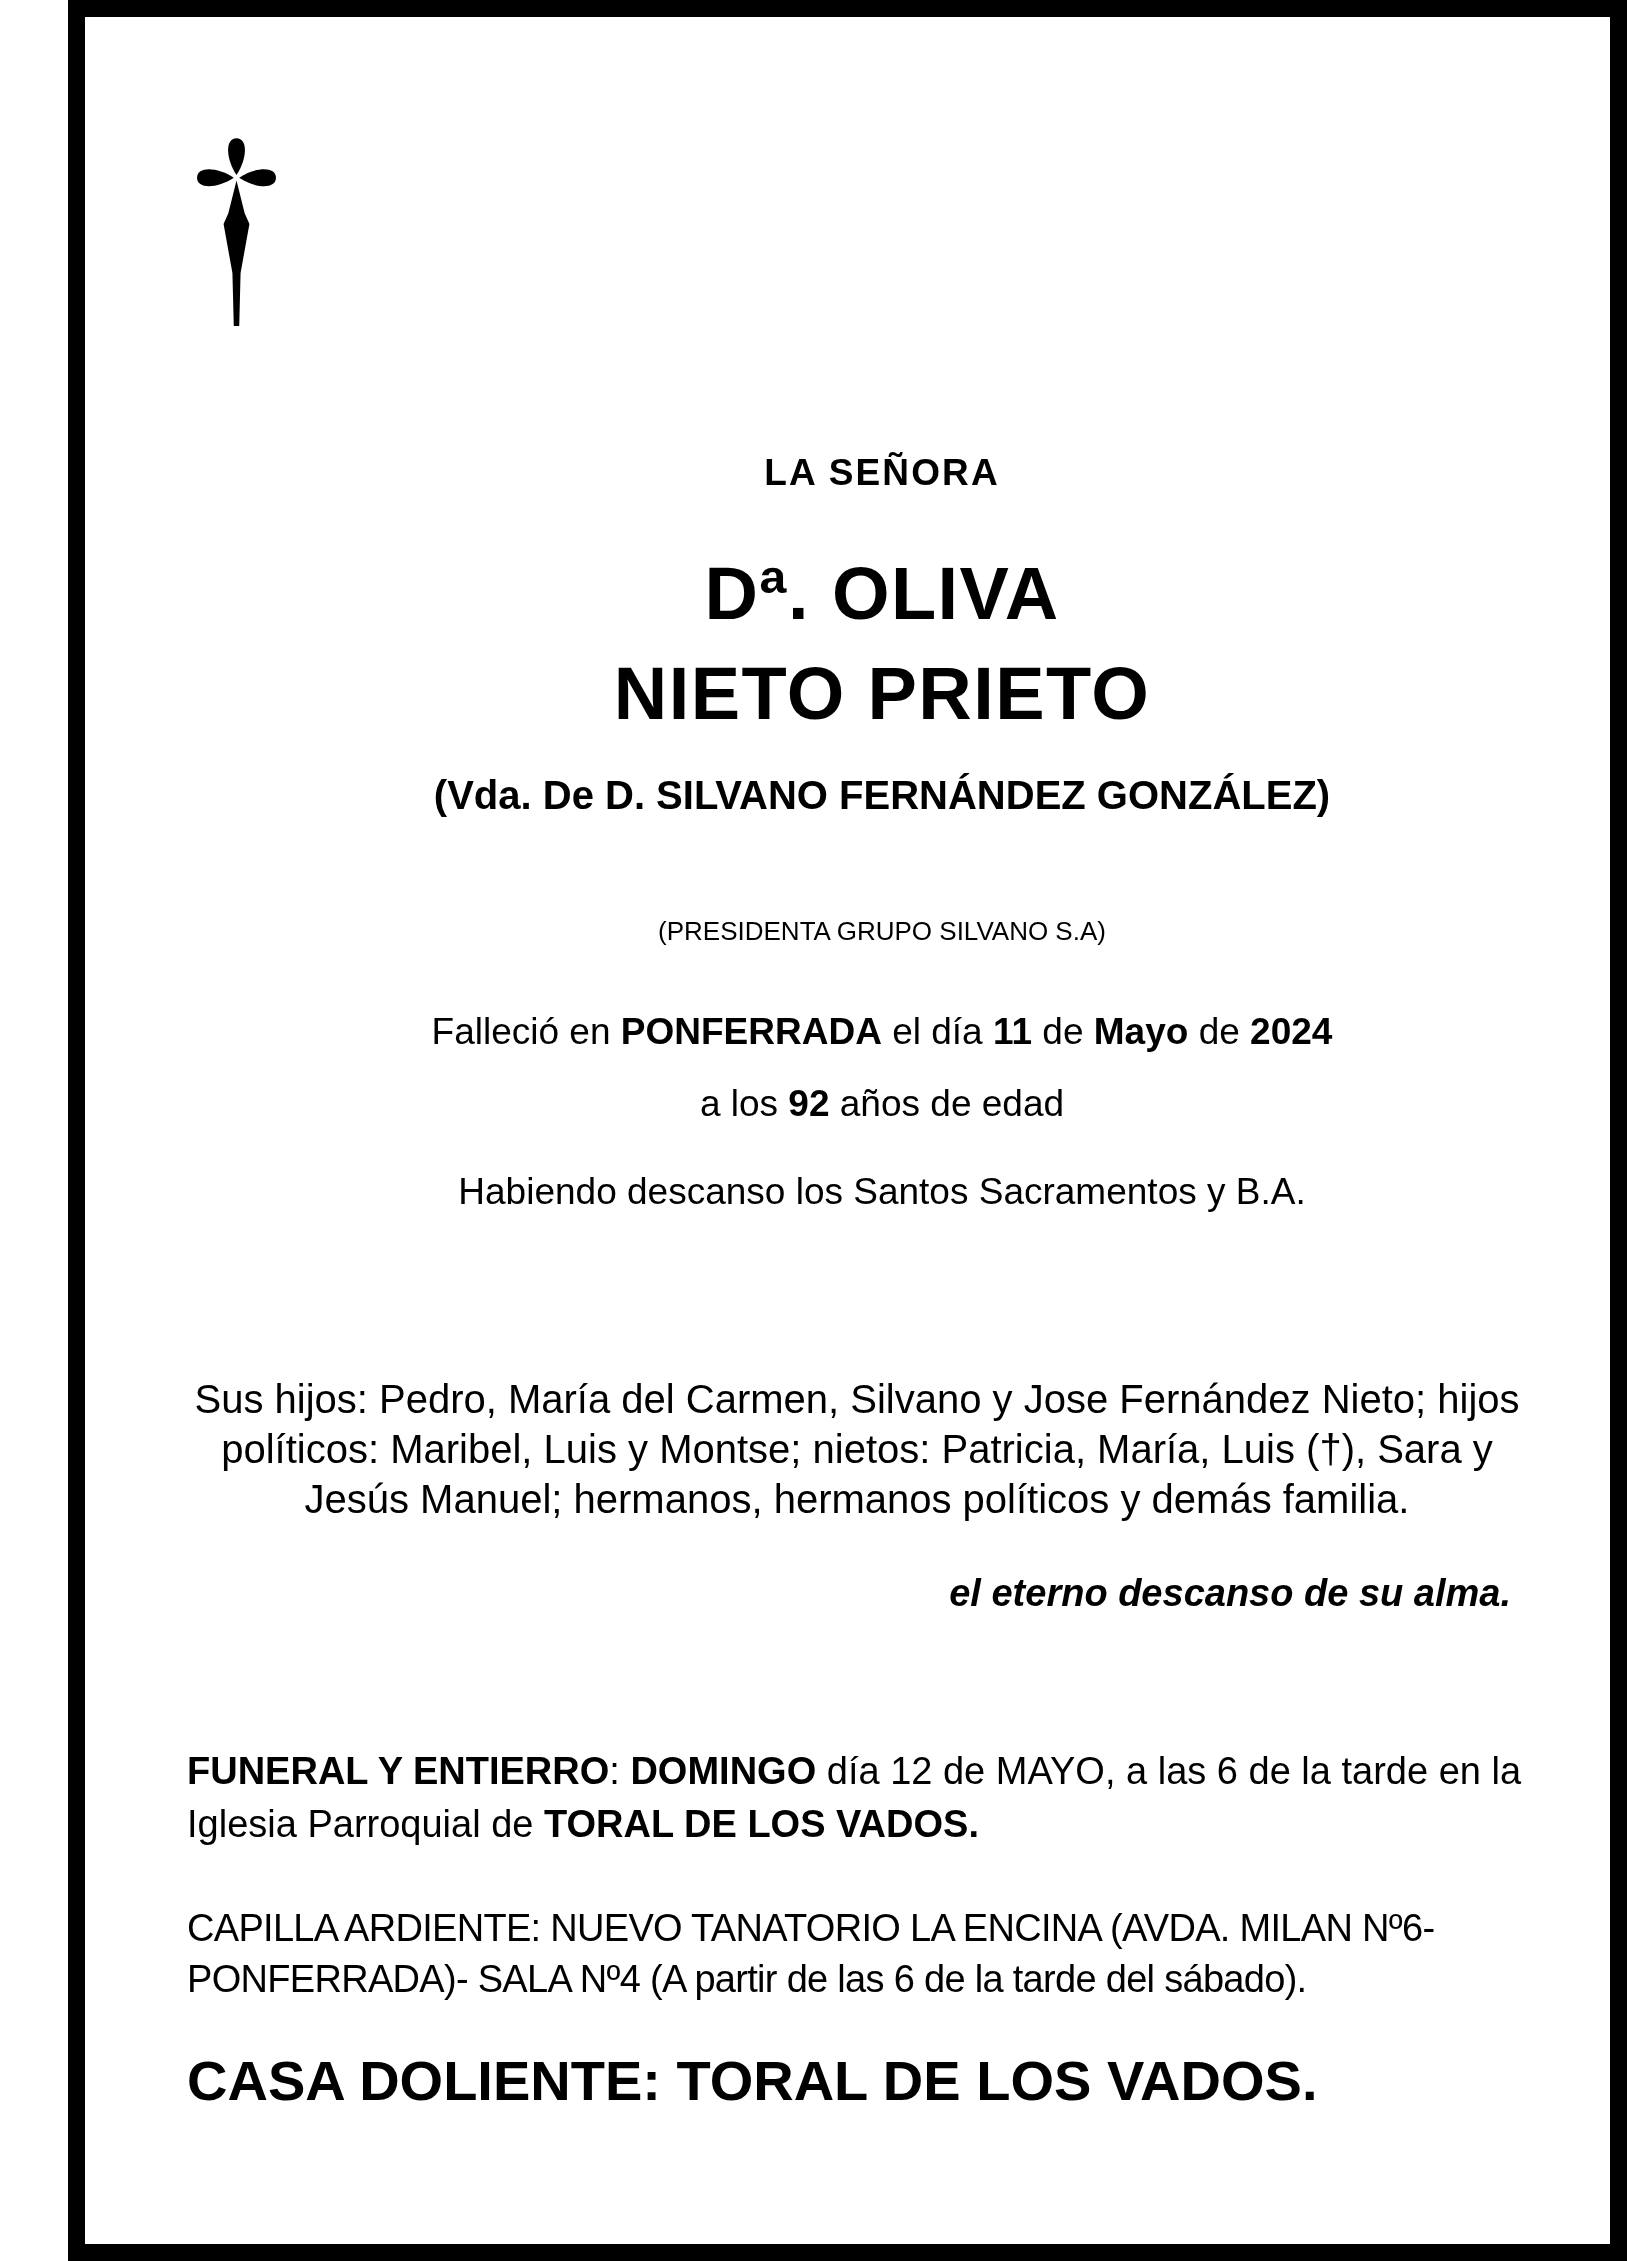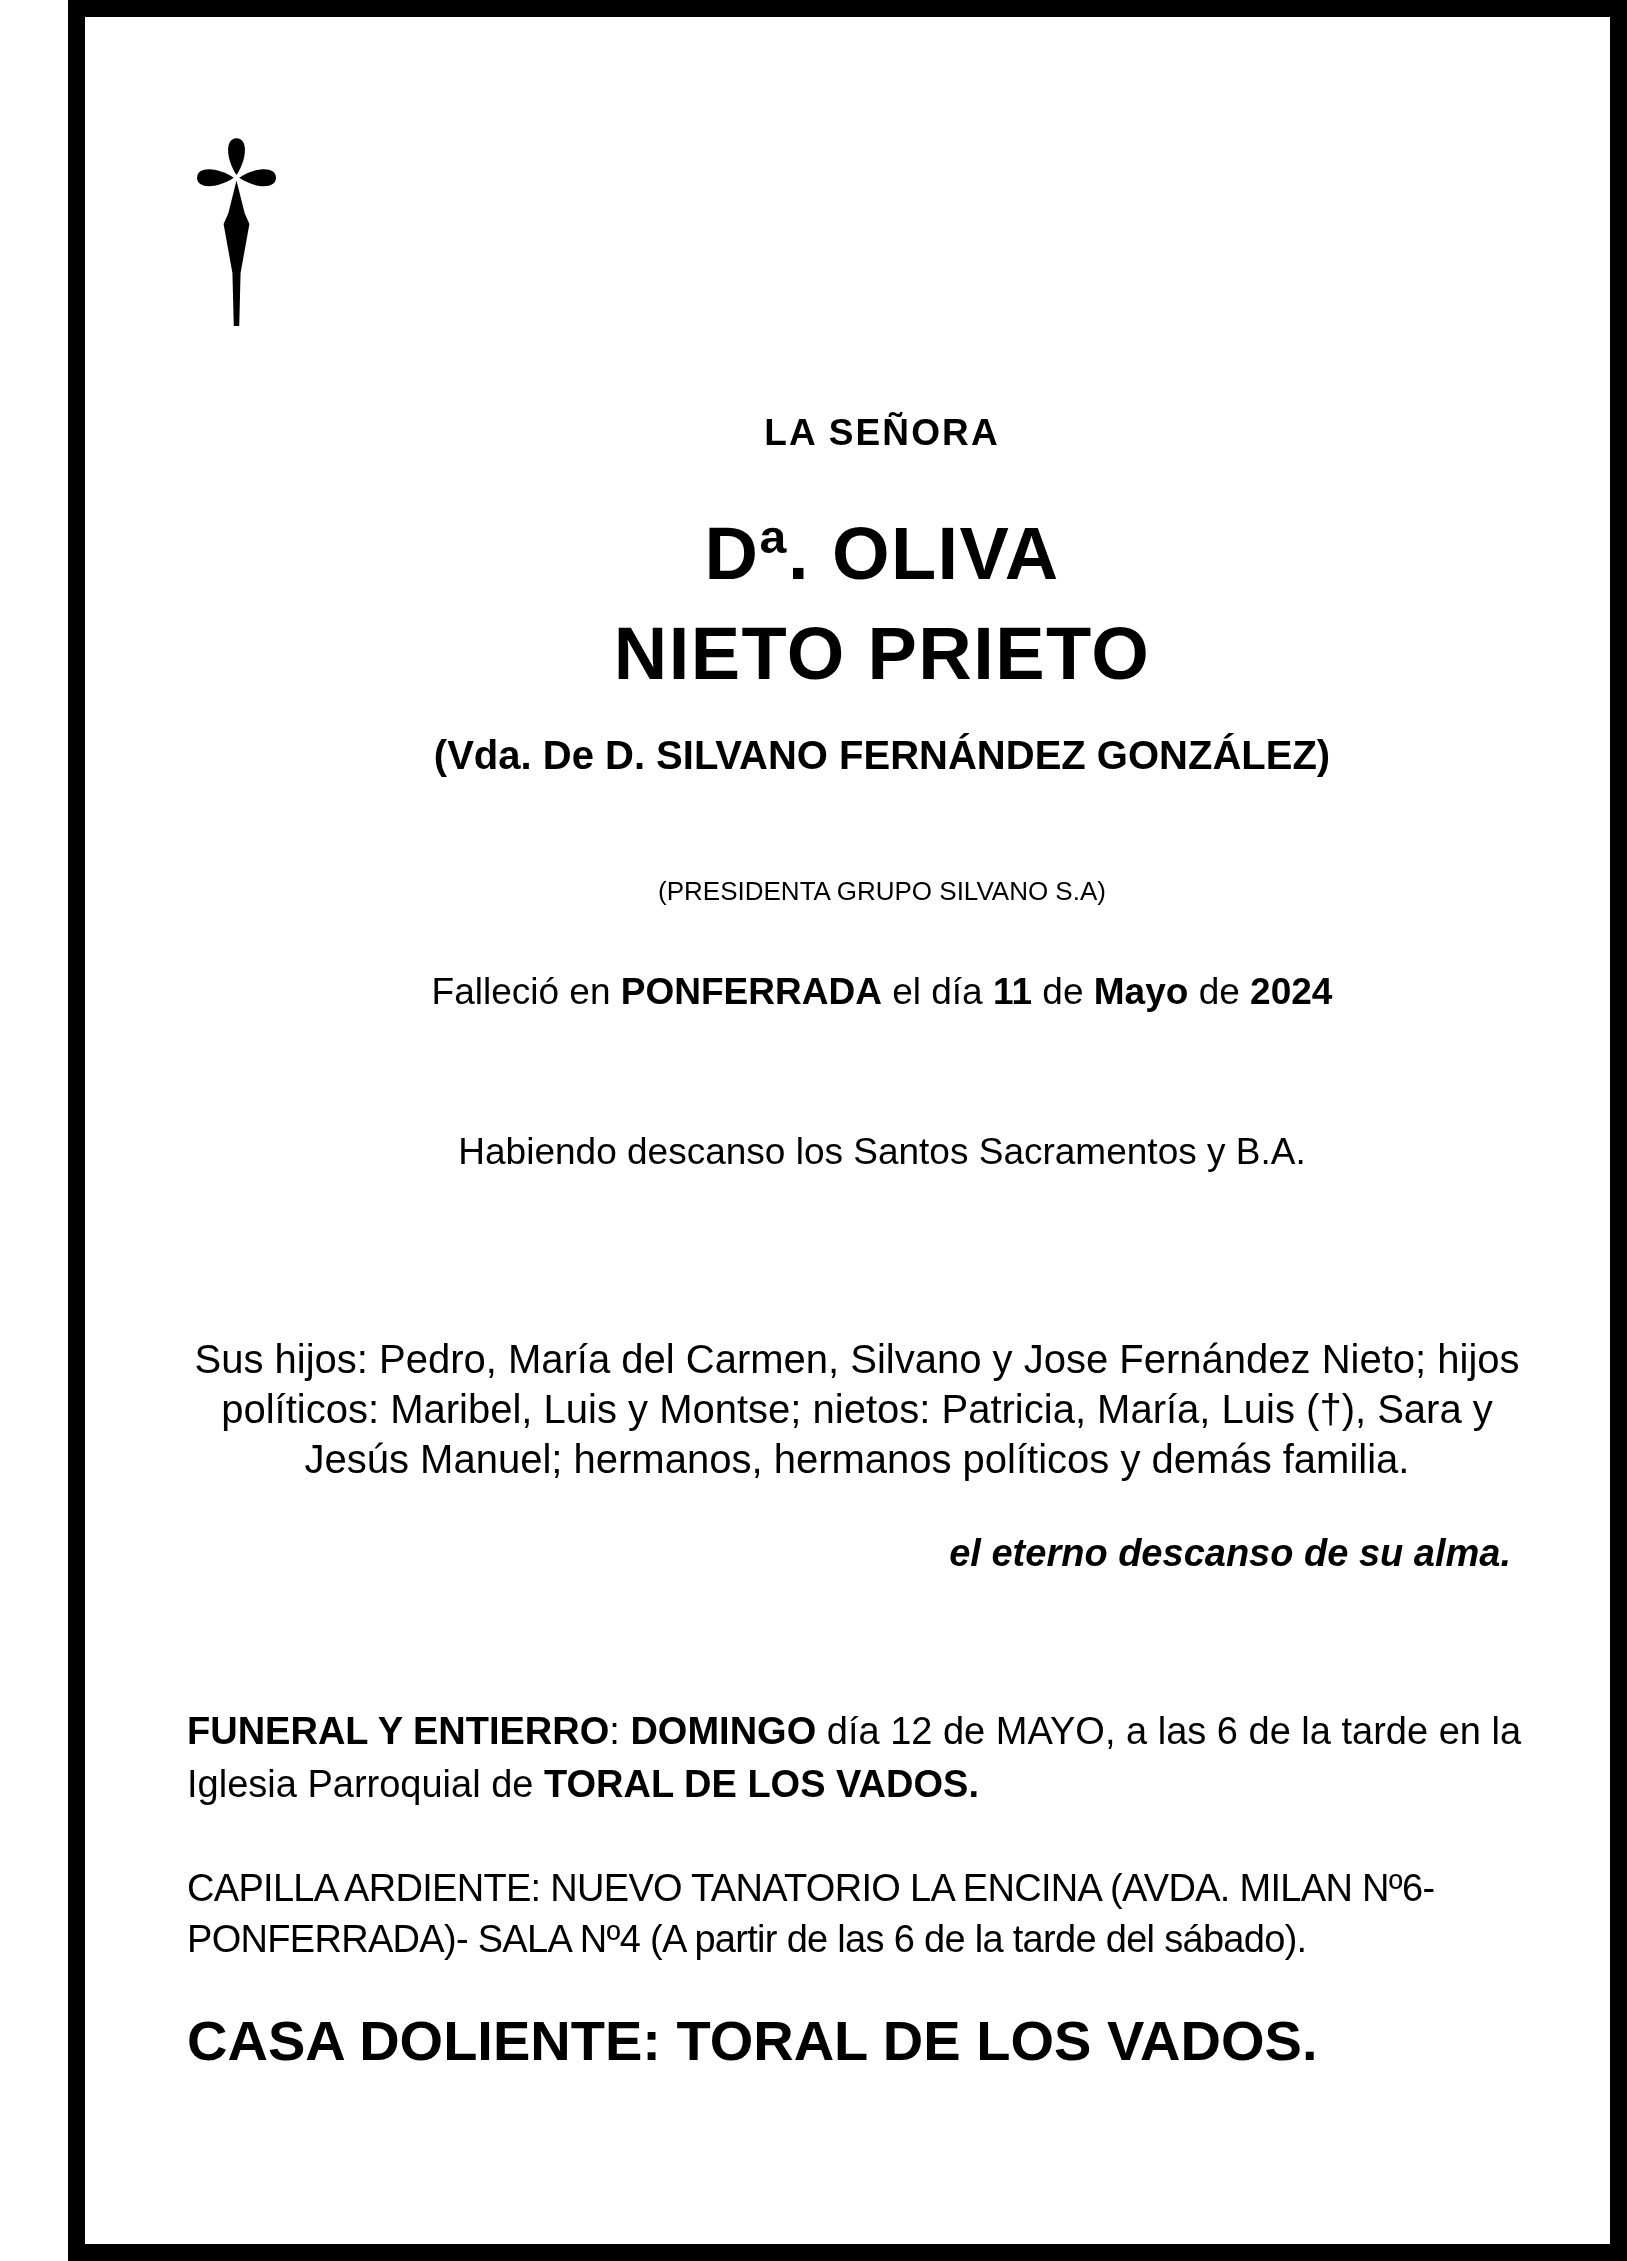--- a/index.html
+++ b/index.html
@@ -10,21 +10,21 @@
     color:#000000;
     font-family:"Liberation Sans", sans-serif;
     overflow:hidden;
   }
   .frame{
     position:absolute;left:68px;top:0;
     width:1559px;height:2261px;
     box-sizing:border-box;
     border:17px solid #000000;
   }
-  .abs{position:absolute;}
+  .abs{position:absolute;margin-top:40px;}
   .center-col{
     left:154px;width:1456px;
     text-align:center;
   }
   .title{top:412px;font-size:37px;font-weight:bold;letter-spacing:2.1px;}
   .bigname{top:504px;font-size:74px;font-weight:bold;line-height:100px;letter-spacing:1.4px;}
   .subtitle1{top:733px;font-size:40px;font-weight:bold;}
   .subtitle2{top:876px;font-size:26px;font-weight:normal;}
   .death-line{top:971px;font-size:37px;}
   .age-line{top:1043px;font-size:37px;}
@@ -75,20 +75,21 @@
 
   <div class="abs center-col bigname">
     <div>Dª. OLIVA</div>
     <div>NIETO PRIETO</div>
   </div>
 
   <div class="abs center-col subtitle2">(PRESIDENTA GRUPO SILVANO S.A)</div>
 
   <div class="abs center-col death-line"><span>Falleció en </span><span class="b">PONFERRADA</span><span> el día </span><span class="b">11</span><span> de </span><span class="b">Mayo</span><span> de </span><span class="b">2024</span></div>
 
+  <div class="abs center-col age-line"><span>a los </span><span class="b">92</span><span> años de edad</span></div>
 
   <div class="abs center-col sacraments-line">Habiendo descanso los Santos Sacramentos y B.A.</div>
 
 
   <div class="abs family">Sus hijos: Pedro, María del Carmen, Silvano y Jose Fernández Nieto; hijos políticos: Maribel, Luis y Montse; nietos: Patricia, María, Luis (†), Sara y Jesús Manuel; hermanos, hermanos políticos y demás familia.</div>
 
   <div class="abs prayer">
     <div>el eterno descanso de su alma.</div>
   </div>
 

